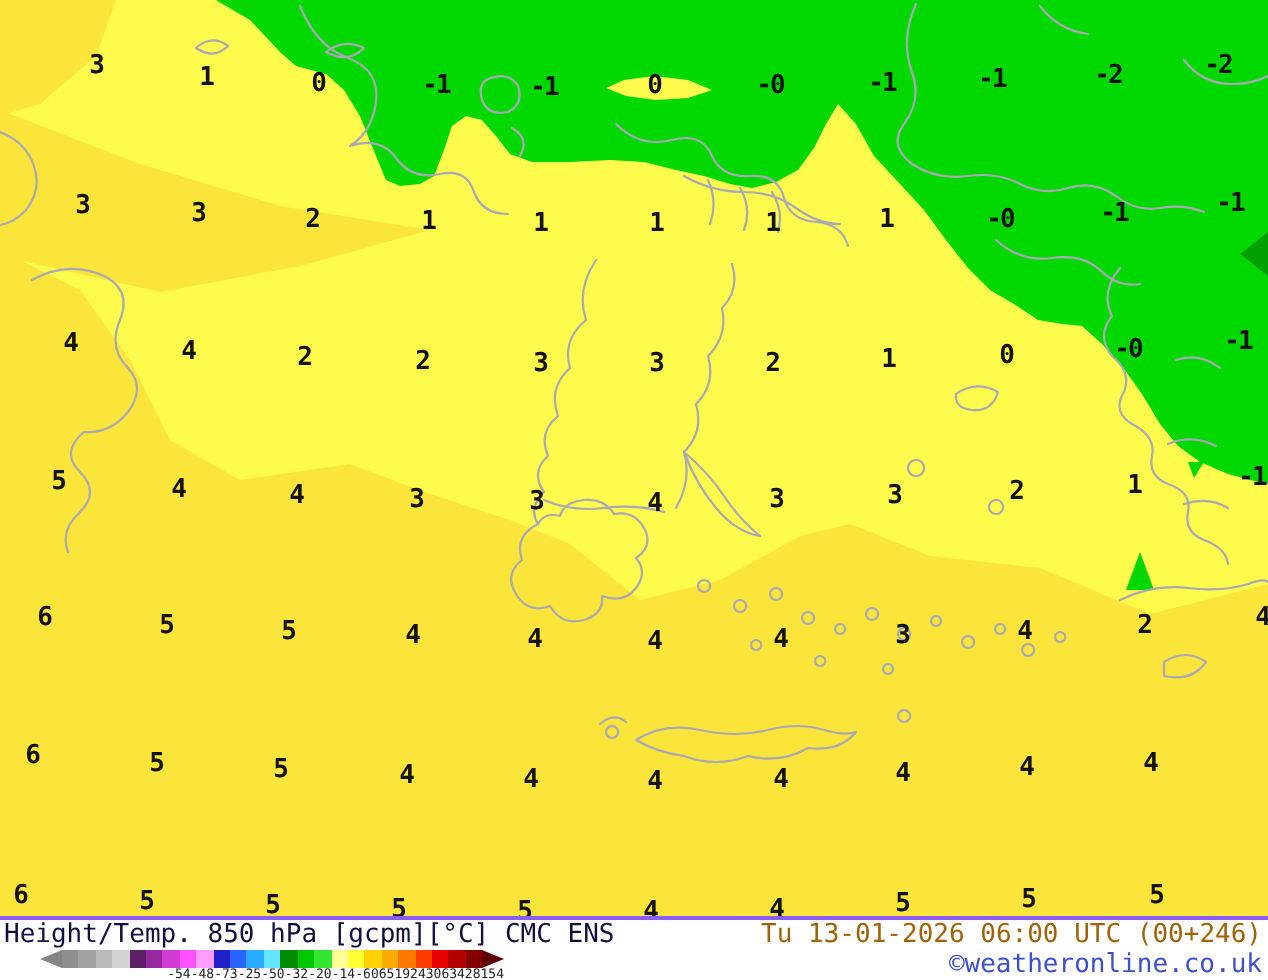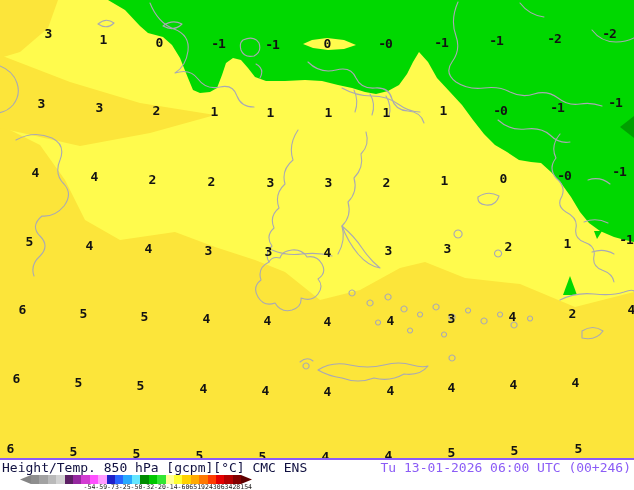--- a/index.html
+++ b/index.html
@@ -134,21 +134,21 @@
         <span class="temp" style="left: 325px; top: 456px;">4</span>
         <span class="temp" style="left: 388px; top: 455px;">4</span>
         <span class="temp" style="left: 451px; top: 452px;">5</span>
         <span class="temp" style="left: 514px; top: 450px;">5</span>
         <span class="temp" style="left: 578px; top: 448px;">5</span>
       </div>
   </div>
 
   <div class="footer">
     <div class="f-title" style="color: rgb(16, 16, 64);">Height/Temp. 850 hPa [gcpm][°C] CMC ENS</div>
-    <div class="f-date" style="color: #8b5cf6;">Tu 13-01-2026 06:00 UTC (00+246)</div>
+    <div class="f-date" style="color: #a16207;">Tu 13-01-2026 06:00 UTC (00+246)</div>
     <div class="legend">
       <div class="lbar">
         <div class="arrowL" style="background-color: rgb(133, 133, 133);"></div>
         <div style="display:flex;flex:1 1 auto;" id="legend-colors">
             <div class="lcell" style="background-color: rgb(142, 142, 142);"></div>
             <div class="lcell" style="background-color: rgb(162, 162, 162);"></div>
             <div class="lcell" style="background-color: rgb(186, 186, 186);"></div>
             <div class="lcell" style="background-color: rgb(210, 210, 210);"></div>
             <div class="lcell" style="background-color: rgb(92, 32, 100);"></div>
             <div class="lcell" style="background-color: rgb(150, 40, 160);"></div>
@@ -169,35 +169,36 @@
             <div class="lcell" style="background-color: rgb(255, 120, 0);"></div>
             <div class="lcell" style="background-color: rgb(255, 60, 0);"></div>
             <div class="lcell" style="background-color: rgb(230, 0, 0);"></div>
             <div class="lcell" style="background-color: rgb(180, 0, 0);"></div>
             <div class="lcell" style="background-color: rgb(130, 0, 0);"></div>
           </div>
         <div class="arrowR" style="background-color: rgb(94, 0, 0);"></div>
       </div>
       <div class="llabels" id="legend-labels">
           <span>-54</span>
-          <span>-59</span>
+          <span>-48</span>
           <span>-73</span>
           <span>-25</span>
           <span>-50</span>
           <span>-32</span>
           <span>-20</span>
           <span>-14</span>
           <span>-6</span>
           <span>0</span>
           <span>6</span>
           <span>5</span>
           <span>19</span>
           <span>24</span>
           <span>30</span>
           <span>63</span>
           <span>42</span>
           <span>81</span>
           <span>54</span>
         </div>
     </div>
+    <a class="copyright" href="#" style="color: rgb(60, 80, 205);">©weatheronline.co.uk</a>
   </div>
 
 </div>
 
 </body></html>

